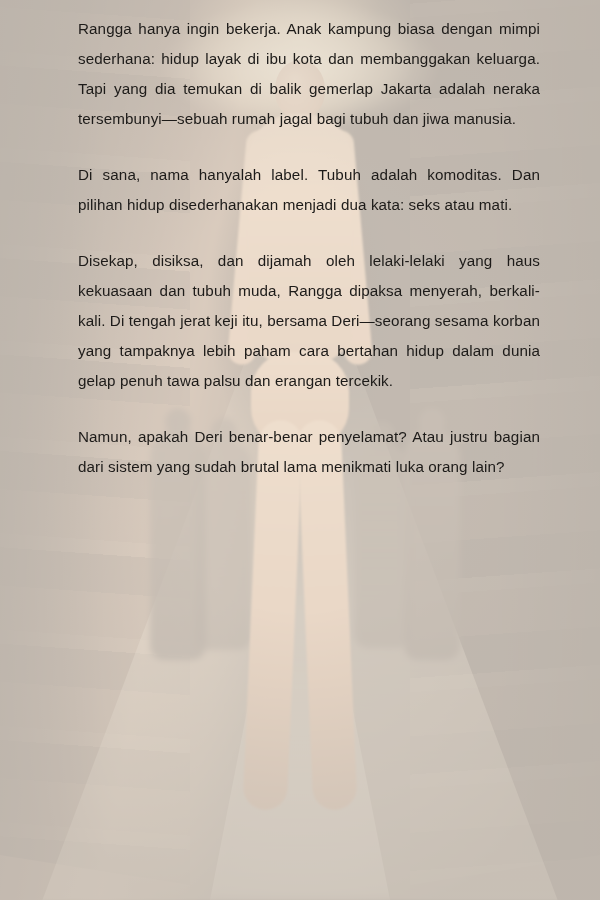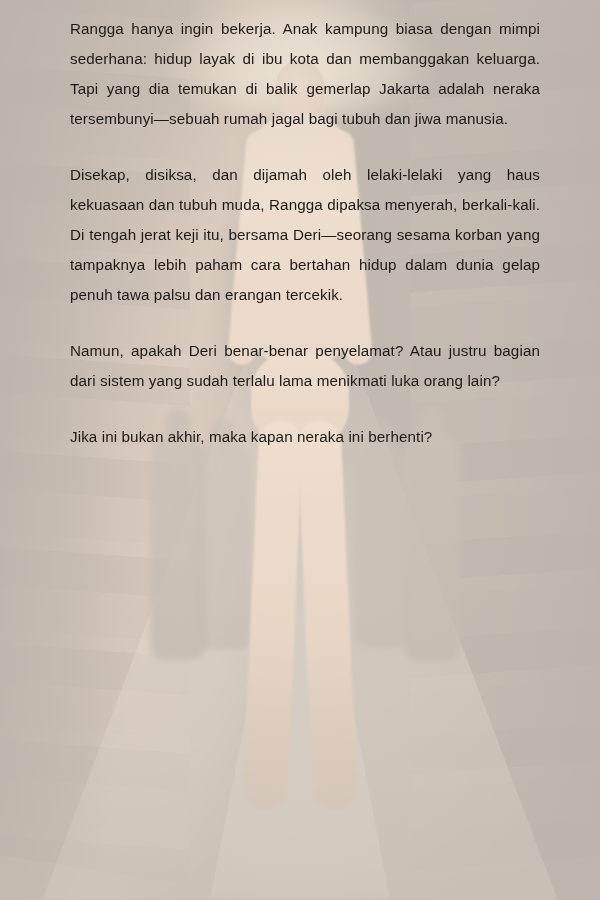--- a/index.html
+++ b/index.html
@@ -186,21 +186,21 @@
   }
 
   
   .copy {
     position: absolute;
     left: 62px;
     top: 14px;
     width: 478px;
   }
   .copy p {
-    margin: 0 0 26px 8px;
+    margin: 0 0 26px 16px;
     font-size: 15.2px;
     line-height: 30px;
     color: #1d1b19;
     text-align: justify;
     text-justify: inter-word;
     letter-spacing: 0.1px;
   }
   .copy p:last-child { margin-bottom: 0; }
 </style>
 </head>
@@ -230,18 +230,18 @@
       <div class="fig-leg-r"></div>
     </div>
 
     <div class="vignette"></div>
   </div>
 
   <div class="wash"></div>
 
   <div class="copy">
     <p>Rangga hanya ingin bekerja. Anak kampung biasa dengan mimpi sederhana: hidup layak di ibu kota dan membanggakan keluarga. Tapi yang dia temukan di balik gemerlap Jakarta adalah neraka tersembunyi—sebuah rumah jagal bagi tubuh dan jiwa manusia.</p>
+    <p>Di sana, nama hanyalah label. Tubuh adalah komoditas. Dan pilihan hidup disederhanakan menjadi dua kata: seks atau mati.</p>
     <p>Disekap, disiksa, dan dijamah oleh lelaki-lelaki yang haus kekuasaan dan tubuh muda, Rangga dipaksa menyerah, berkali-kali. Di tengah jerat keji itu, bersama Deri—seorang sesama korban yang tampaknya lebih paham cara bertahan hidup dalam dunia gelap penuh tawa palsu dan erangan tercekik.</p>
-    <p>Namun, apakah Deri benar-benar penyelamat? Atau justru bagian dari sistem yang sudah terlalu lama menikmati luka orang lain?</p>
-    <p>Jika ini bukan akhir, maka kapan neraka ini berhenti?</p>
+    <p>Namun, apakah Deri benar-benar penyelamat? Atau justru bagian dari sistem yang sudah brutal lama menikmati luka orang lain?</p>
   </div>
 
 </div>
 
 </body></html>

